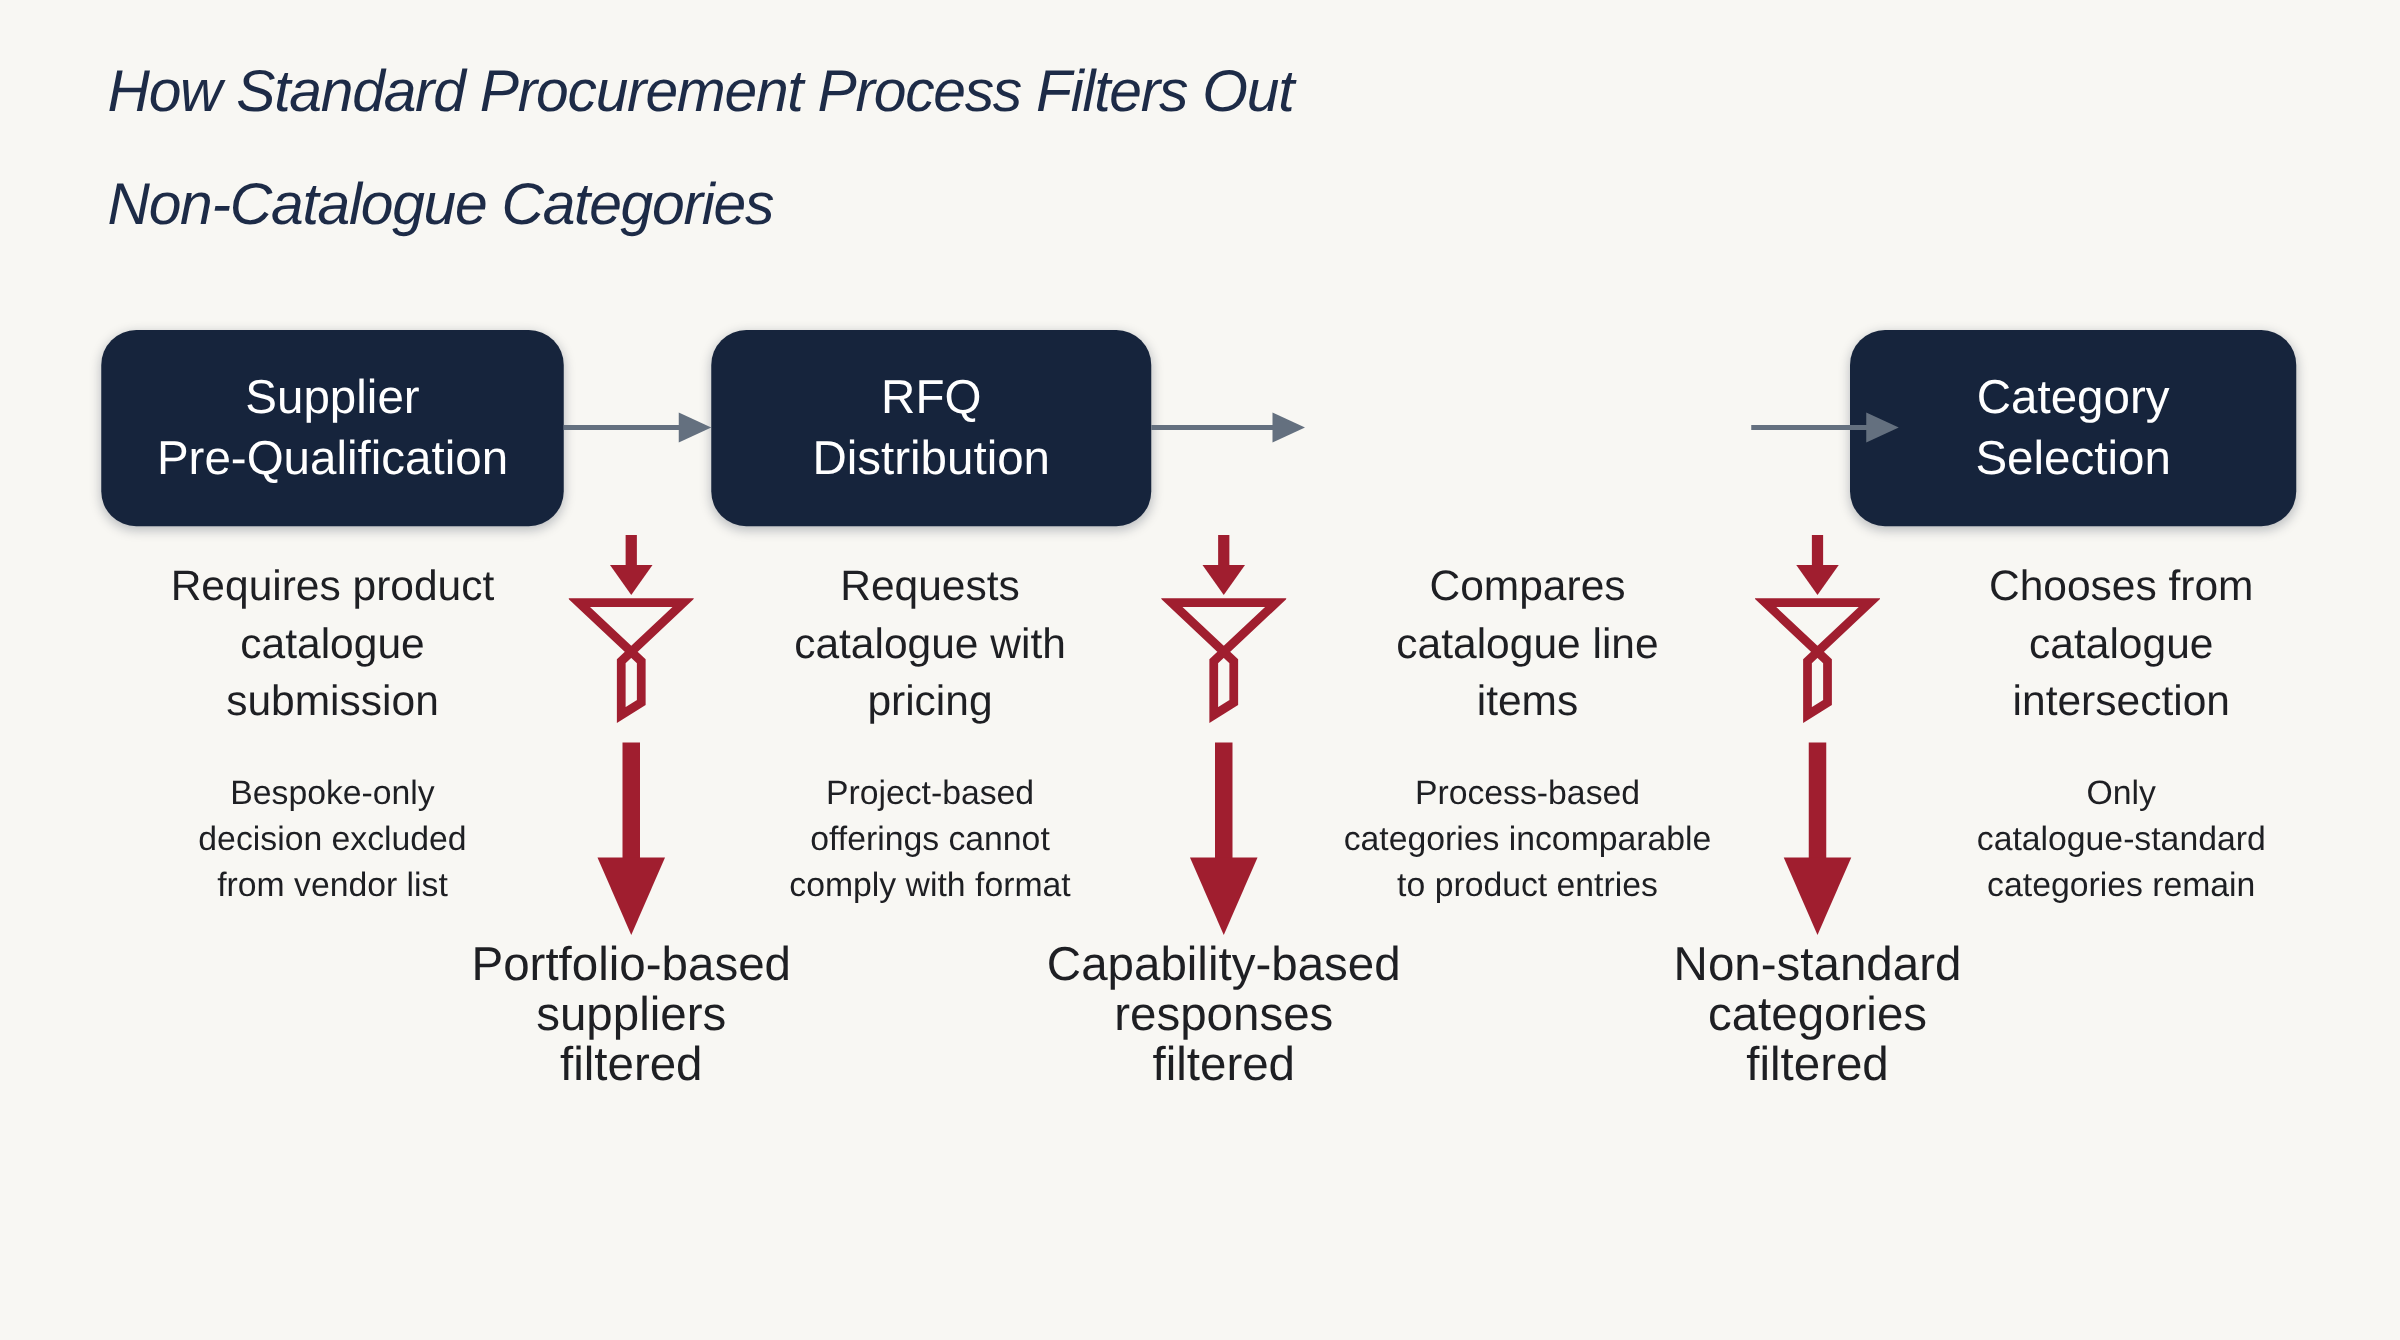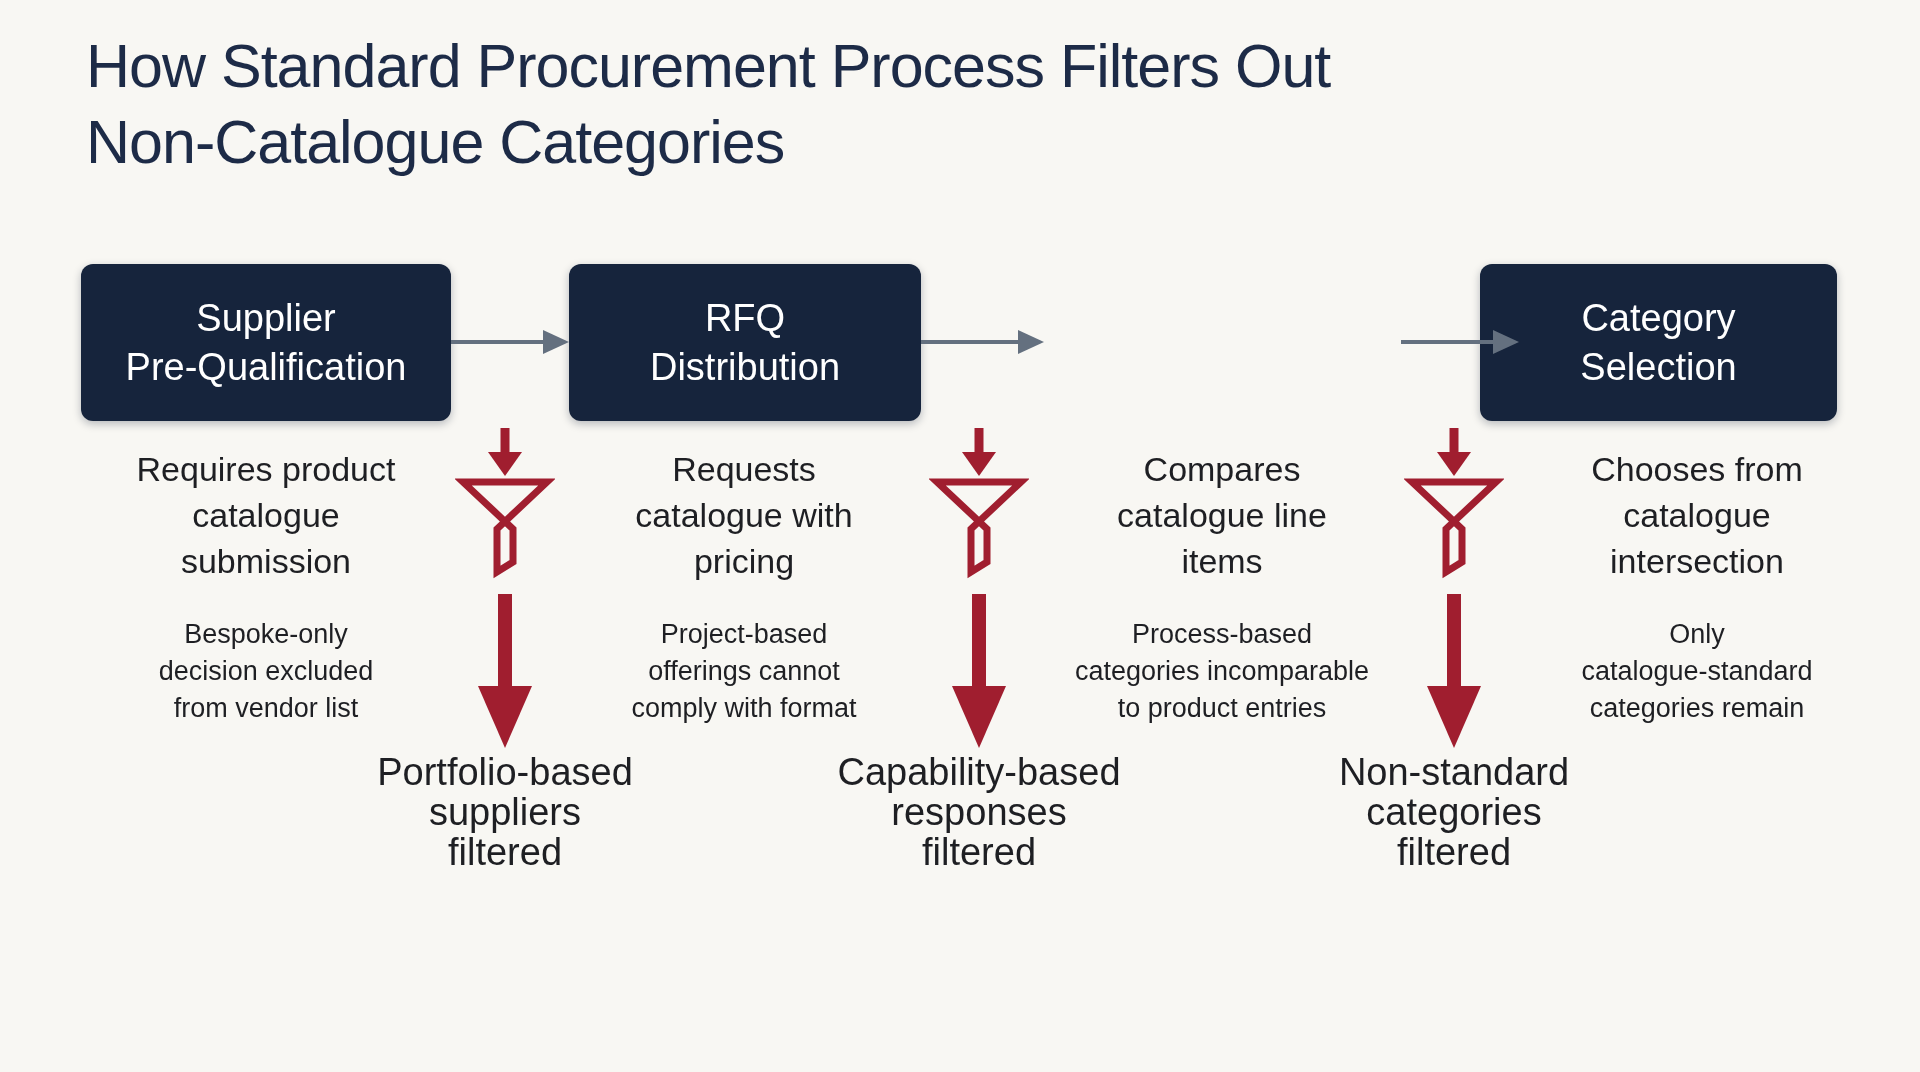--- a/index.html
+++ b/index.html
@@ -5,25 +5,25 @@
   html,body{margin:0;padding:0;}
   body{
     width:1920px;height:1072px;overflow:hidden;
     background:var(--background,#f8f7f3);
     font-family:"Liberation Sans","DejaVu Sans",sans-serif;
     position:relative;
   }
   .canvas{position:absolute;inset:0;}
   .title{
     position:absolute;left:86px;top:28px;width:1640px;margin:0;
-    font-size:61px;line-height:76px;font-weight:400;letter-spacing:-1px;
-    color:var(--title,#1d2b47);white-space:pre-line;
+    font-size:47px;line-height:90px;font-weight:400;letter-spacing:-1px;
+    color:var(--title,#1d2b47);white-space:pre-line;font-style:italic;
   }
   .stage-box{
-    position:absolute;top:264px;height:157px;border-radius:12px;
+    position:absolute;top:264px;height:157px;border-radius:28px;
     background:var(--navy,#16243c);color:#fff;
     display:flex;align-items:center;justify-content:center;text-align:center;
     font-size:38px;line-height:49px;
     box-shadow:0 3px 9px rgba(15,25,45,.28);
   }
   .stage-box span{white-space:pre-line;}
   .s1{left:81px;width:370px;}
   .s2{left:569px;width:352px;}
   .s3{left:1044px;width:357px;}
   .s4{left:1480px;width:357px;}

